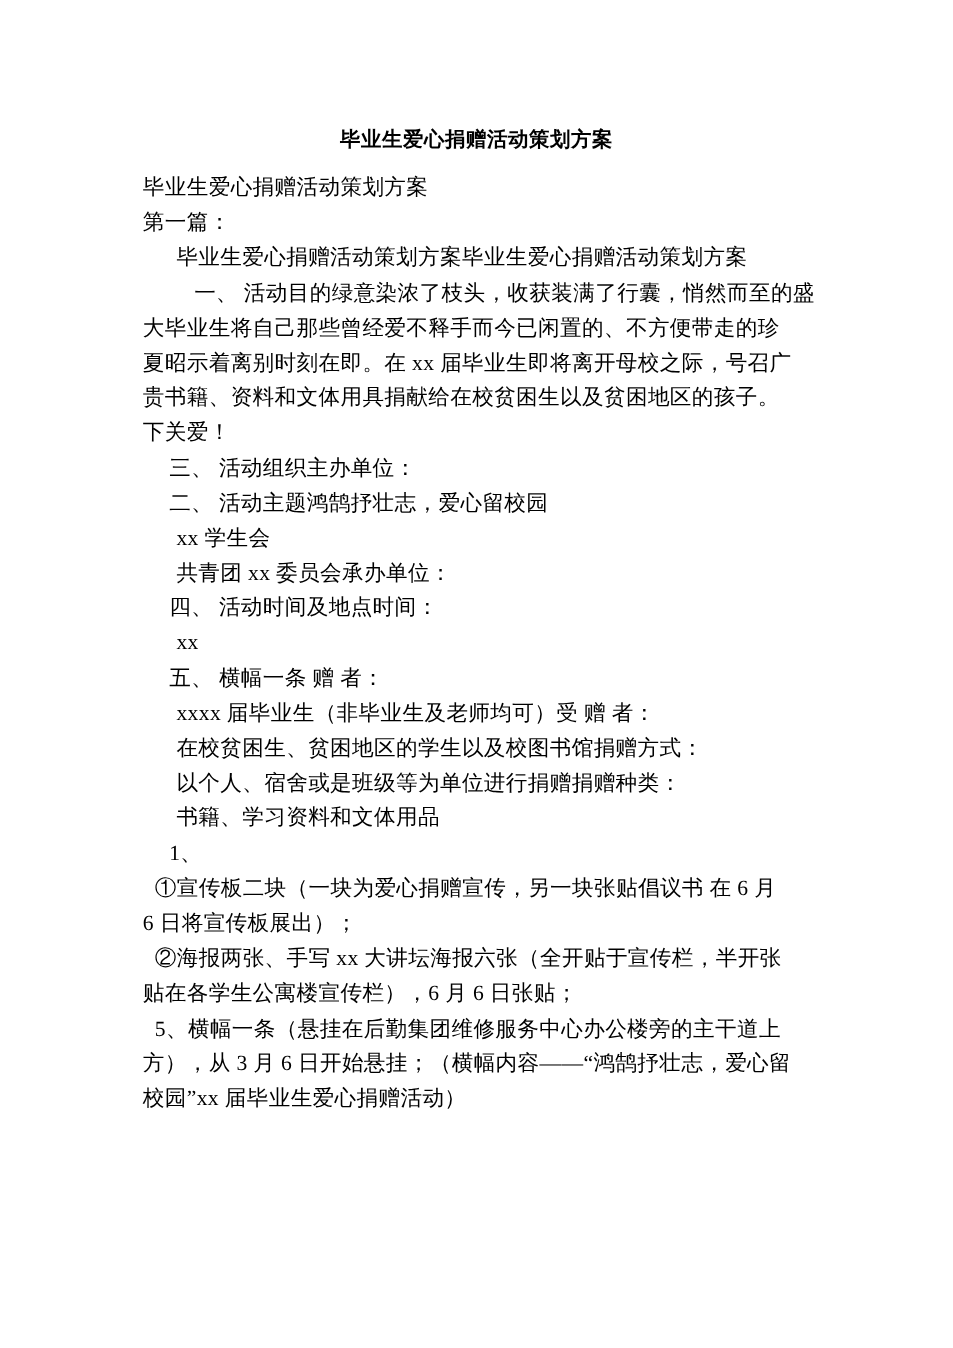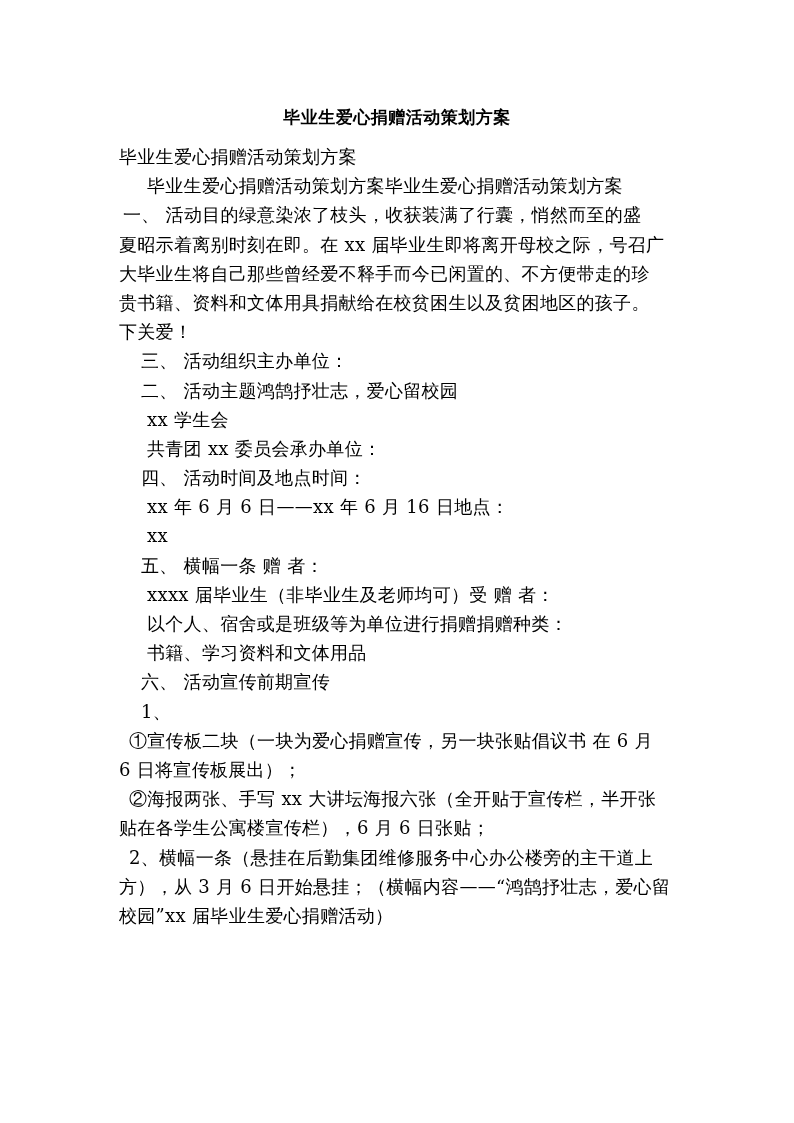--- a/index.html
+++ b/index.html
@@ -1,54 +1,54 @@
 <!DOCTYPE html>
 <html><head>
 <meta charset="utf-8">
 <style>
   html, body { margin: 0; padding: 0; background: #ffffff; }
   body { width: 794px; height: 1123px; position: relative; overflow: hidden;
          font-family: "DejaVu Serif", "Liberation Serif", serif; color: #000; }
-  .page { position: absolute; left: 0; top: 0; width: 794px; height: 1123px; background: #fff; }
+  .page { position: absolute; left: 0; top: 0; width: 794px; height: 1123px; background: #fff; font-family: Liberation Serif, serif; }
   .title { position: absolute; left: 0; width: 794px; top: 104px; text-align: center;
            font-size: 17px; font-weight: bold; line-height: 26px; letter-spacing: 0.5px; }
   .body { position: absolute; left: 119px; top: 142px; width: 560px; }
   .line { font-size: 18px; line-height: 29.2px; height: 29.2px; white-space: nowrap; overflow: visible; letter-spacing: 0.3px; }
-  .i1 { padding-left: 4px; }
+  .i1 { padding-left: 4px; text-align: right; }
   .i2 { padding-left: 22px; }
   .i3 { padding-left: 28px; }
   .i4 { padding-left: 10px; }
 </style>
 </head>
 <body>
 
 <div class="page">
   <div class="title">毕业生爱心捐赠活动策划方案</div>
   <div class="body">
     <div class="line i0">毕业生爱心捐赠活动策划方案</div>
+    <div class="line i0">第一篇：</div>
     <div class="line i3">毕业生爱心捐赠活动策划方案毕业生爱心捐赠活动策划方案</div>
     <div class="line i1">一、  活动目的绿意染浓了枝头，收获装满了行囊，悄然而至的盛</div>
+    <div class="line i0">大毕业生将自己那些曾经爱不释手而今已闲置的、不方便带走的珍</div>
     <div class="line i0">夏昭示着离别时刻在即。在 xx 届毕业生即将离开母校之际，号召广</div>
-    <div class="line i0">大毕业生将自己那些曾经爱不释手而今已闲置的、不方便带走的珍</div>
     <div class="line i0">贵书籍、资料和文体用具捐献给在校贫困生以及贫困地区的孩子。</div>
     <div class="line i0">下关爱！</div>
     <div class="line i2">三、  活动组织主办单位：</div>
     <div class="line i2">二、  活动主题鸿鹄抒壮志，爱心留校园</div>
     <div class="line i3">xx 学生会</div>
     <div class="line i3">共青团 xx 委员会承办单位：</div>
     <div class="line i2">四、  活动时间及地点时间：</div>
-    <div class="line i3">xx 年 6 月 6 日——xx 年 6 月 16 日地点：</div>
     <div class="line i3">xx</div>
     <div class="line i2">五、  横幅一条  赠  者：</div>
     <div class="line i3">xxxx 届毕业生（非毕业生及老师均可）受  赠  者：</div>
+    <div class="line i3">在校贫困生、贫困地区的学生以及校图书馆捐赠方式：</div>
     <div class="line i3">以个人、宿舍或是班级等为单位进行捐赠捐赠种类：</div>
     <div class="line i3">书籍、学习资料和文体用品</div>
-    <div class="line i2">六、  活动宣传前期宣传</div>
     <div class="line i2">1、</div>
     <div class="line i4">①宣传板二块（一块为爱心捐赠宣传，另一块张贴倡议书 在 6 月</div>
     <div class="line i0">6 日将宣传板展出）；</div>
     <div class="line i4">②海报两张、手写 xx 大讲坛海报六张（全开贴于宣传栏，半开张</div>
     <div class="line i0">贴在各学生公寓楼宣传栏），6 月 6 日张贴；</div>
-    <div class="line i4">2、横幅一条（悬挂在后勤集团维修服务中心办公楼旁的主干道上</div>
+    <div class="line i4">5、横幅一条（悬挂在后勤集团维修服务中心办公楼旁的主干道上</div>
     <div class="line i0">方），从 3 月 6 日开始悬挂；（横幅内容——“鸿鹄抒壮志，爱心留</div>
     <div class="line i0">校园”xx 届毕业生爱心捐赠活动）</div>
   </div>
 </div>
 
 </body></html>

